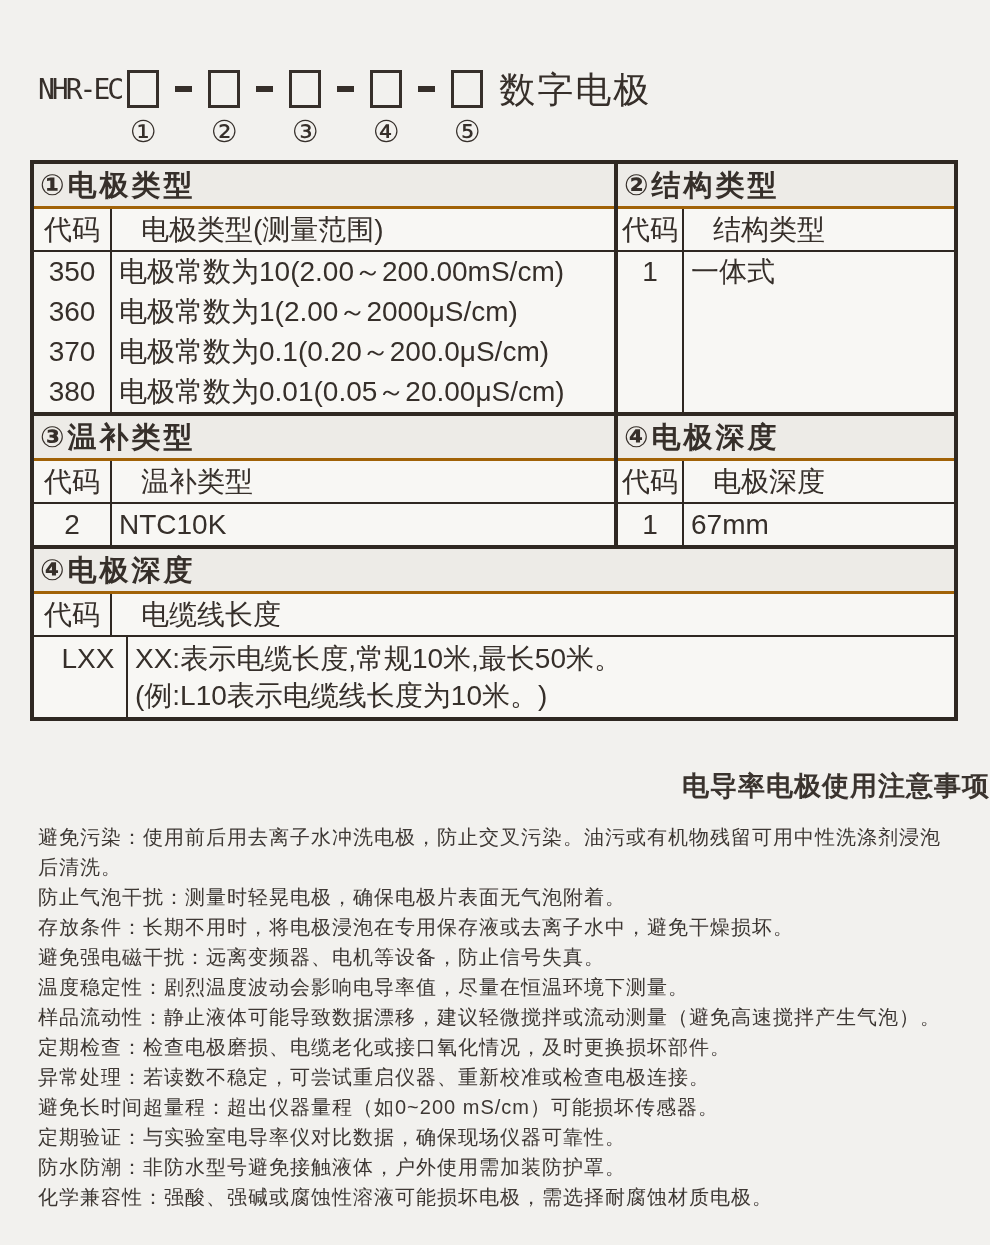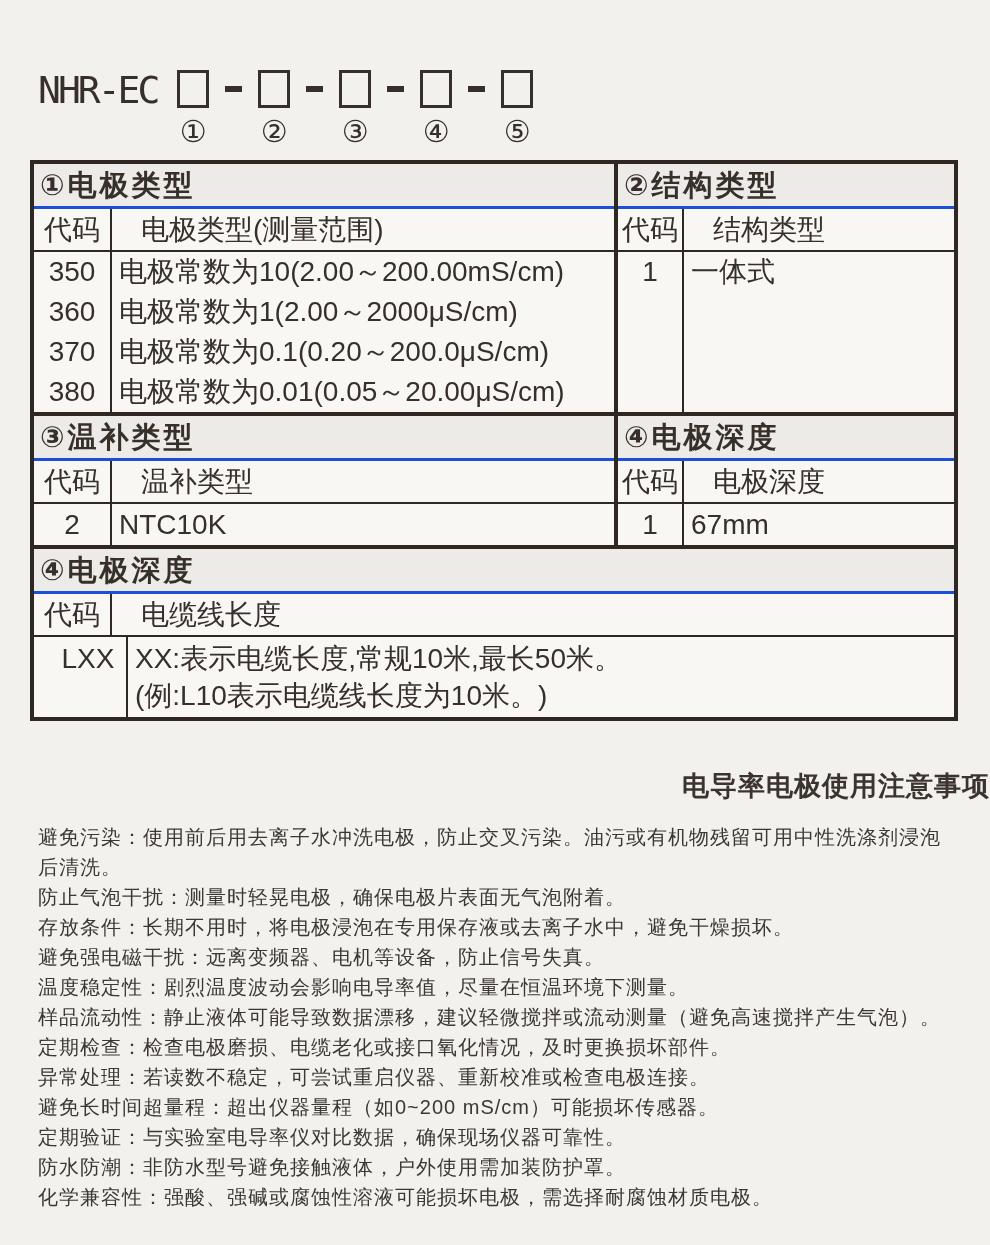--- a/index.html
+++ b/index.html
@@ -7,21 +7,21 @@
     position:relative; width:990px; height:1245px;
     background:#f2f1ee; color:#362f2a;
     font-family:"Liberation Sans","DejaVu Sans",sans-serif;
     overflow:hidden;
   }
 
   
   .model-line { position:absolute; left:38px; top:70px; display:flex; align-items:flex-start; }
   .model-prefix {
     font-family:"DejaVu Sans Mono","Liberation Mono",monospace;
-    font-size:38px; line-height:40px; letter-spacing:-3px; padding-right:20px;
+    font-size:28px; line-height:40px; letter-spacing:-3px; padding-right:6px;
   }
   .slot { display:flex; flex-direction:column; align-items:center; }
   .slot .box { width:26px; height:32px; border:3px solid #362f2a; background:transparent; }
   .slot .circ { margin-top:7px; font-size:30px; line-height:33px; color:#362f2a; }
   .dashsep { height:38px; display:flex; align-items:center; margin:0 16px; }
   .dashsep i { display:block; width:17px; height:6px; background:#362f2a; }
   .model-suffix { font-size:36px; line-height:40px; margin-left:16px; letter-spacing:2px; }
 
   
   .spec {
@@ -30,21 +30,21 @@
   }
   .band { display:flex; }
   .band + .band { border-top:4px solid #2f2822; }
   .half { display:flex; flex-direction:column; }
   .half.left  { width:580px; border-right:4px solid #2f2822; }
   .half.right { flex:1; }
   .half.full  { width:100%; }
 
   .sec-h {
     height:42px; line-height:42px; background:#edebe7;
-    border-bottom:3px solid #1d4ed8;
+    border-bottom:3px solid #a16207;
     font-weight:700; font-size:29px; letter-spacing:3px; padding-left:6px;
     white-space:nowrap; overflow:hidden;
   }
   .row { display:flex; font-size:28px; }
   .row.head { height:41px; line-height:41px; border-bottom:2px solid #2f2822;gap:22px; }
   .cell-code {
     flex:0 0 76px; width:76px; border-right:2px solid #2f2822;
     text-align:center; overflow:hidden;
   }
   .half.right .cell-code { flex:0 0 64px; width:64px; }
@@ -109,20 +109,21 @@
     </div>
     <div class="dashsep">
         <i></i>
       </div>
 
     <div class="slot">
       <div class="box"></div>
       <div class="circ">⑤</div>
     </div>
 
+    <span class="model-suffix">数字电极</span>
   </div>
 
   <div class="spec">
 
     <div class="band band1">
       <div class="half left">
         <div class="sec-h">①电极类型</div>
         <div class="row head">
           <div class="cell-code">代码</div>
           <div class="cell-desc">电极类型(测量范围)</div>

